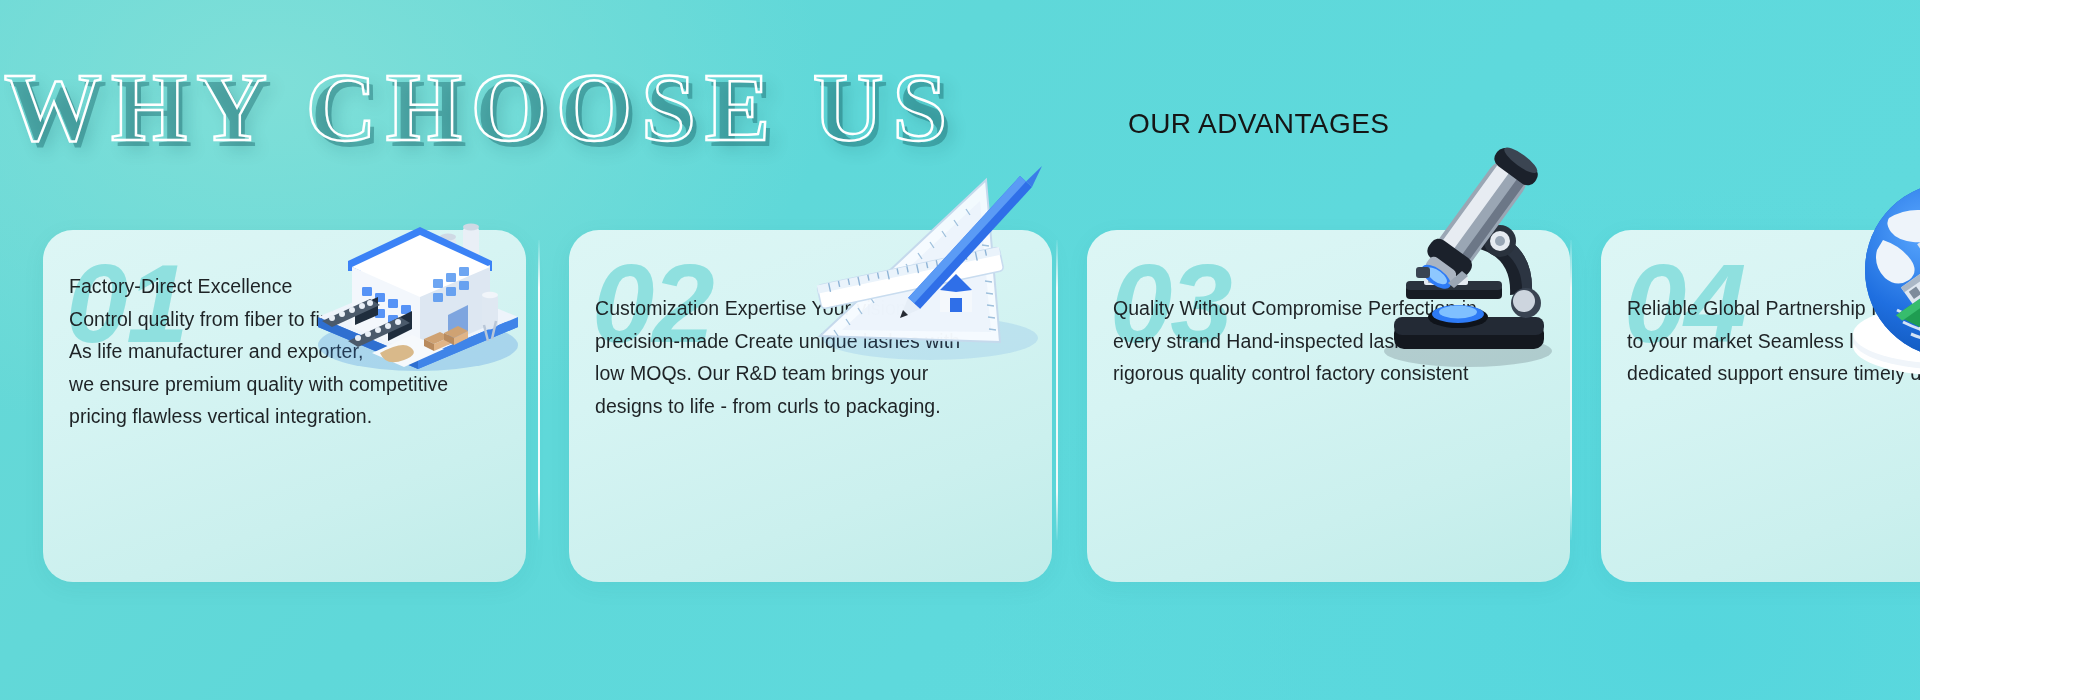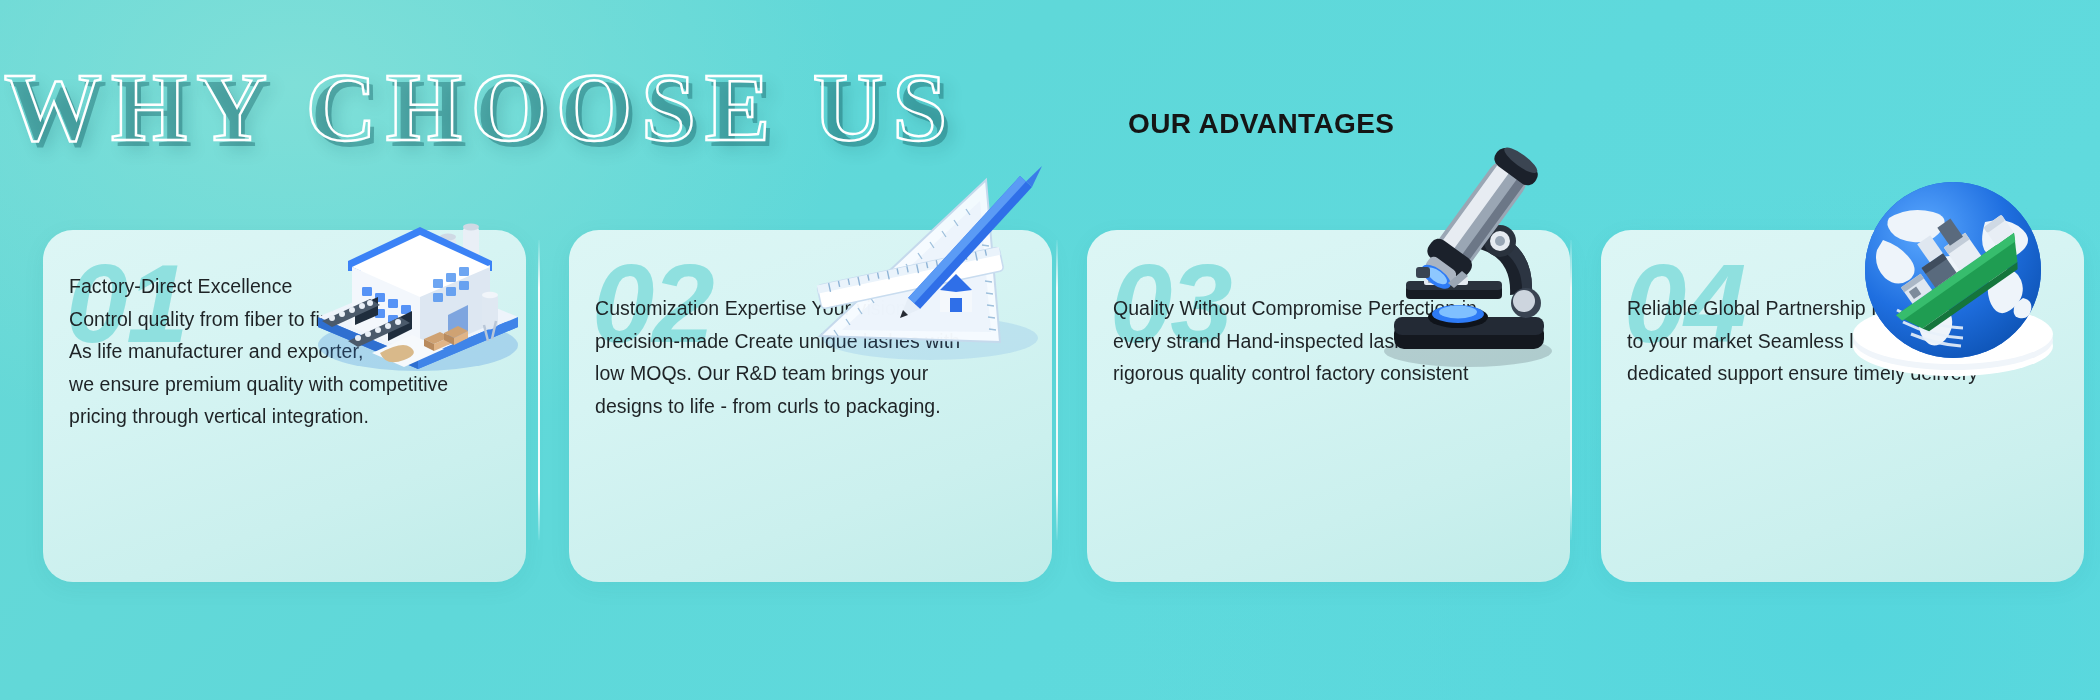--- a/index.html
+++ b/index.html
@@ -7,21 +7,21 @@
     margin: 0;
     padding: 0;
     background: #ffffff;
   }
   body {
     font-family: "Liberation Sans", sans-serif;
   }
 
   .banner {
     position: relative;
-    width: 2100px;
+    width: 1920px;
     height: 700px;
     overflow: hidden;
     background:
       radial-gradient(ellipse 900px 600px at 14% 12%, #7fdfd8 0%, rgba(127,223,216,0) 62%),
       radial-gradient(ellipse 1100px 700px at 88% 92%, #55d6dd 0%, rgba(85,214,221,0) 65%),
       linear-gradient(135deg, #68d8d6 0%, #5fd8d9 38%, #5ed9dc 60%, #62dbde 100%);
   }
 
   
   .headline-row {
@@ -46,21 +46,21 @@
       5px 6px 0 rgba(20, 96, 100, 0.40),
       9px 10px 16px rgba(16, 80, 84, 0.20);
     white-space: nowrap;
     user-select: none;
   }
   .subhead {
     position: absolute;
     left: 1128px;
     top: 56px;
     font-size: 28px;
-    font-weight: 700;
+    font-weight: 400;
     letter-spacing: 0.4px;
     color: #151515;
     white-space: nowrap;
   }
 
   
   .cards {
     position: absolute;
     left: 0;
     top: 230px;
@@ -149,21 +149,21 @@
     <div class="divider d2"></div>
     <div class="divider d3"></div>
 
     <div class="card c1">
       <div class="num n1">01</div>
       <div class="card-text">
         <span class="line">Factory-Direct Excellence</span>
         <span class="line">Control quality from fiber to finished product</span>
         <span class="line">As life manufacturer and exporter,</span>
         <span class="line">we ensure premium quality with competitive</span>
-        <span class="line">pricing through vertical integration.</span>
+        <span class="line">pricing flawless vertical integration.</span>
       </div>
     </div>
 
     <div class="card c2">
       <div class="num n2">02</div>
       <div class="card-text">
         <span class="line">Customization Expertise Your vision,</span>
         <span class="line">precision-made Create unique lashes with</span>
         <span class="line">low MOQs. Our R&amp;D team brings your</span>
         <span class="line">designs to life - from curls to packaging.</span>

